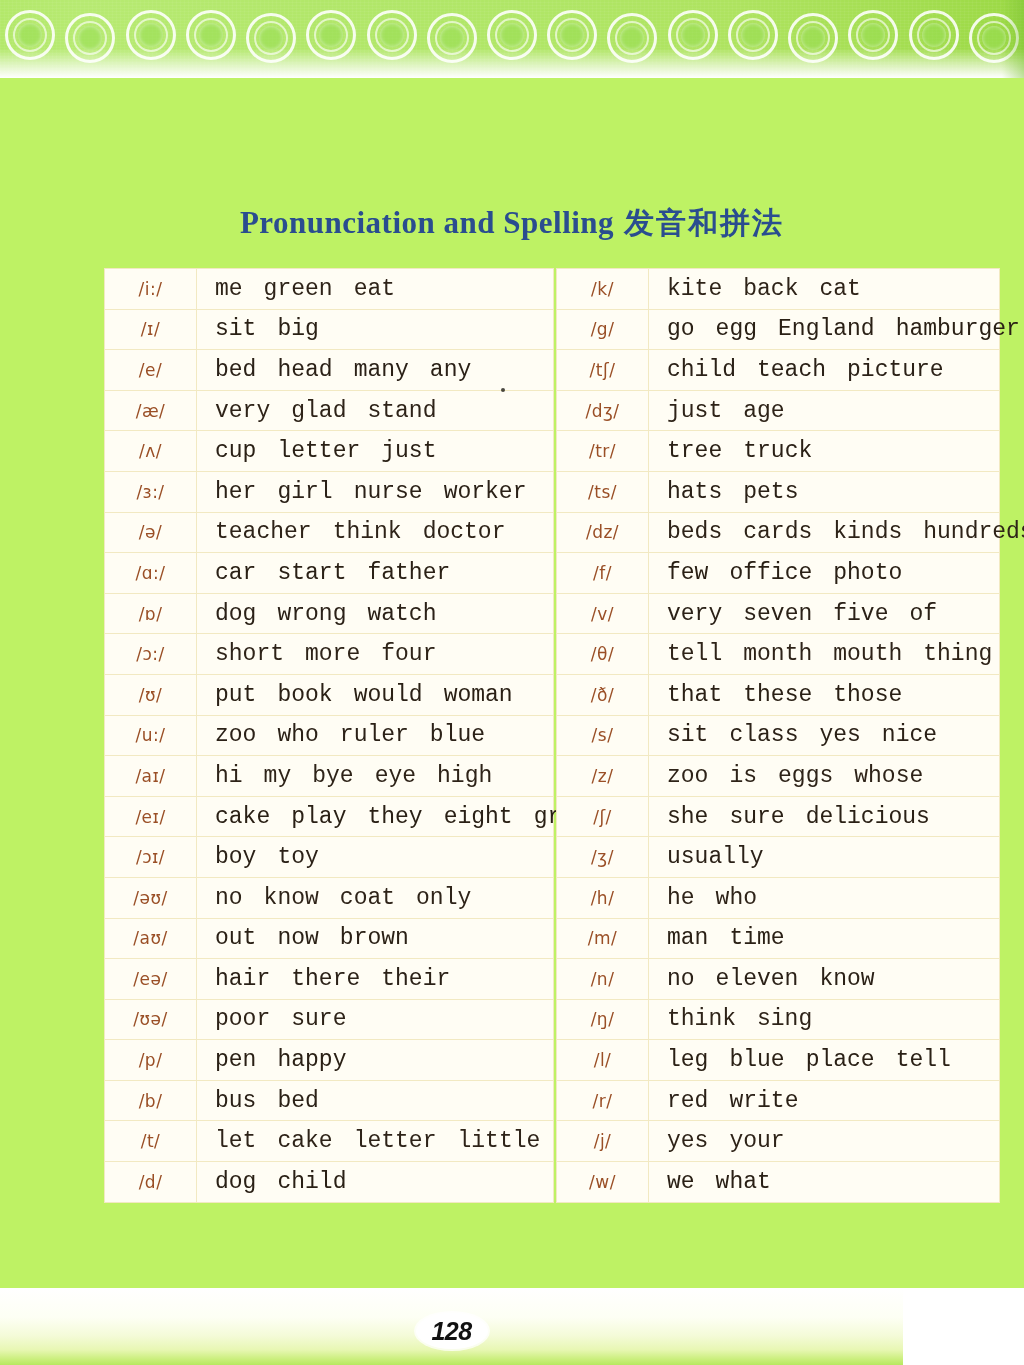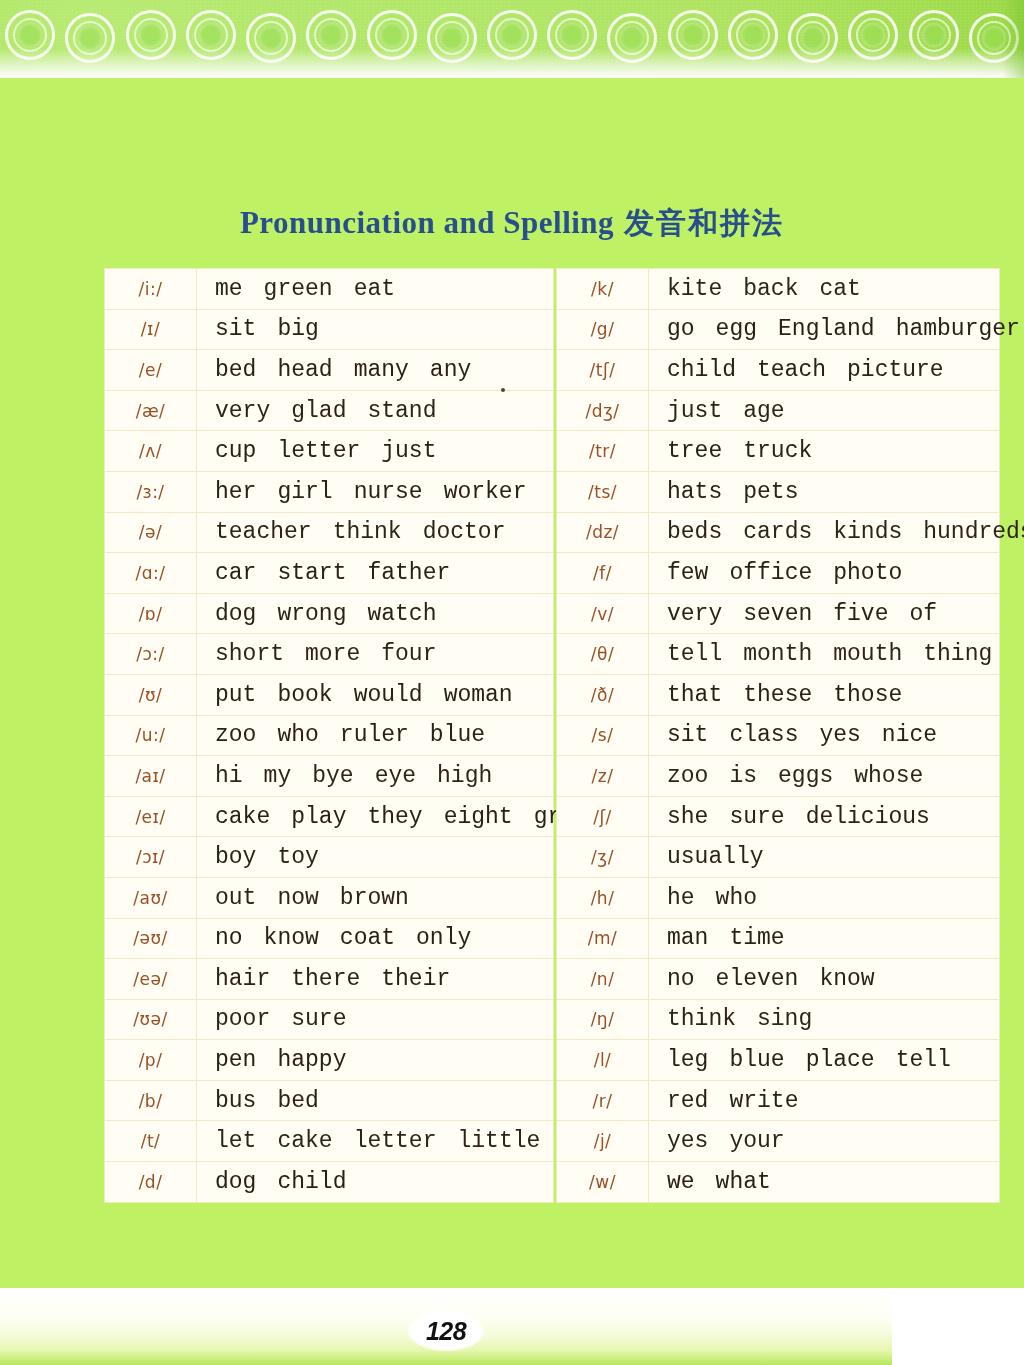--- a/index.html
+++ b/index.html
@@ -171,20 +171,21 @@
     bottom: 0; left: 0;
     width: 892px;
     height: 77px;
     background: linear-gradient(to bottom,
       #ffffff 0%,
       #fdfff4 38%,
       #f4fbd8 62%,
       #e8f7b4 80%,
       #c9ee7a 93%,
       #b6e85f 100%);
+    padding-left: 11px;
   }
   .page-number {
     position: absolute;
     left: 50%;
     bottom: 16px;
     transform: translateX(-50%);
     width: 72px;
     height: 36px;
     border-radius: 50%;
     background: #ffffff;
@@ -355,32 +356,32 @@
           <tr>
             <td>
               <span class="sym">/ɔɪ/</span>
             </td>
             <td>
               <span class="words"><span class="w">boy</span><span class="w">toy</span></span>
             </td>
           </tr>
           <tr>
             <td>
+              <span class="sym">/əʊ/</span>
+            </td>
+            <td>
+              <span class="words"><span class="w">no</span><span class="w">know</span><span class="w">coat</span><span class="w">only</span></span>
+            </td>
+          </tr>
+          <tr>
+            <td>
               <span class="sym">/aʊ/</span>
             </td>
             <td>
               <span class="words"><span class="w">out</span><span class="w">now</span><span class="w">brown</span></span>
-            </td>
-          </tr>
-          <tr>
-            <td>
-              <span class="sym">/əʊ/</span>
-            </td>
-            <td>
-              <span class="words"><span class="w">no</span><span class="w">know</span><span class="w">coat</span><span class="w">only</span></span>
             </td>
           </tr>
           <tr>
             <td>
               <span class="sym">/eə/</span>
             </td>
             <td>
               <span class="words"><span class="w">hair</span><span class="w">there</span><span class="w">their</span></span>
             </td>
           </tr>

